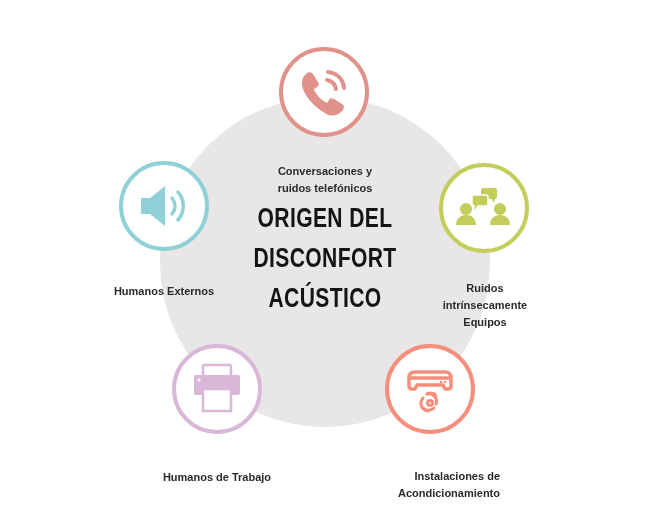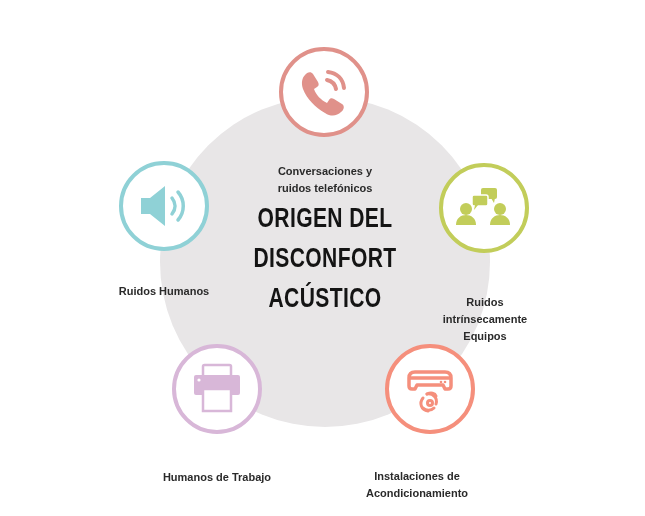--- a/index.html
+++ b/index.html
@@ -111,21 +111,21 @@
         <path d="M47 58 c0 -7 5 -10 10 -10 c5 0 10 3 10 10 z"></path>
 
         <rect x="38" y="21" width="16" height="11" rx="2"></rect>
         <path d="M48 31 l3 5 l1 -5 z"></path>
 
         <rect x="29" y="28" width="16" height="11" rx="2" stroke="#ffffff" stroke-width="1.5"></rect>
         <path d="M32 38 l-1 5 l4 -5 z"></path>
       </g>
     </svg>
   </div>
-  <div class="label" style="left:425px; top:272px; width:120px;">
+  <div class="label" style="left:425px; top:258px; width:120px;">
     <span>Ruidos</span>
     <span>intrínsecamente</span>
     <span>Equipos</span>
   </div>
 
   <div class="node" style="left:385px; top:344px; border-color:#f58f7c;">
     <svg viewBox="0 0 82 82">
       <g fill="none" stroke="#f58f7c" stroke-width="3.5" stroke-linejoin="round" stroke-linecap="round">
         <path d="M20 30 c0 -4 2 -6 6 -6 h30 c4 0 6 2 6 6 v8 c0 2 -1 3 -3 3 h-3 l-2 -4 h-26 l-2 4 h-3 c-2 0 -3 -1 -3 -3 z"></path>
         <line x1="21" y1="30" x2="61" y2="30"></line>
@@ -136,21 +136,21 @@
       </g>
       <g fill="none" stroke="#f58f7c" stroke-width="3" stroke-linecap="round">
         <path d="M34 50 c-4 5 -2 12 5 13"></path>
         <path d="M47 56 c2 -6 -3 -11 -9 -10"></path>
         <path d="M38 46 c4 -2 8 -1 9 2"></path>
         <path d="M34 60 c3 3 8 3 11 0"></path>
         <circle cx="41" cy="55" r="2.5"></circle>
       </g>
     </svg>
   </div>
-  <div class="label" style="left:347px; top:446px; width:140px;">
+  <div class="label" style="left:360px; top:446px; width:140px;text-align:right;">
     <span>Instalaciones de</span>
     <span>Acondicionamiento</span>
   </div>
 
   <div class="node" style="left:172px; top:344px; border-color:#d8b7d8;">
     <svg viewBox="0 0 82 82">
       <g fill="#d8b7d8">
         <rect x="27" y="17" width="28" height="12" rx="1.5" fill="#ffffff" stroke="#d8b7d8" stroke-width="2.5"></rect>
         <rect x="18" y="27" width="46" height="20" rx="2"></rect>
         <rect x="27" y="41" width="28" height="22" fill="#ffffff" stroke="#d8b7d8" stroke-width="2.5"></rect>
@@ -167,16 +167,16 @@
       <g fill="#8fd1d6">
         <path d="M18 33 h9 l15 -12 v40 l-15 -12 h-9 z"></path>
       </g>
       <g fill="none" stroke="#8fd1d6" stroke-width="3.5" stroke-linecap="round">
         <path d="M49 33 c4 5 4 11 0 16"></path>
         <path d="M55 27 c7 8 7 20 0 28"></path>
       </g>
     </svg>
   </div>
   <div class="label" style="left:104px; top:261px; width:120px;">
-    <span>Ruidos Humanos</span>
+    <span>Humanos Externos</span>
   </div>
 
 </div>
 
 </body></html>

